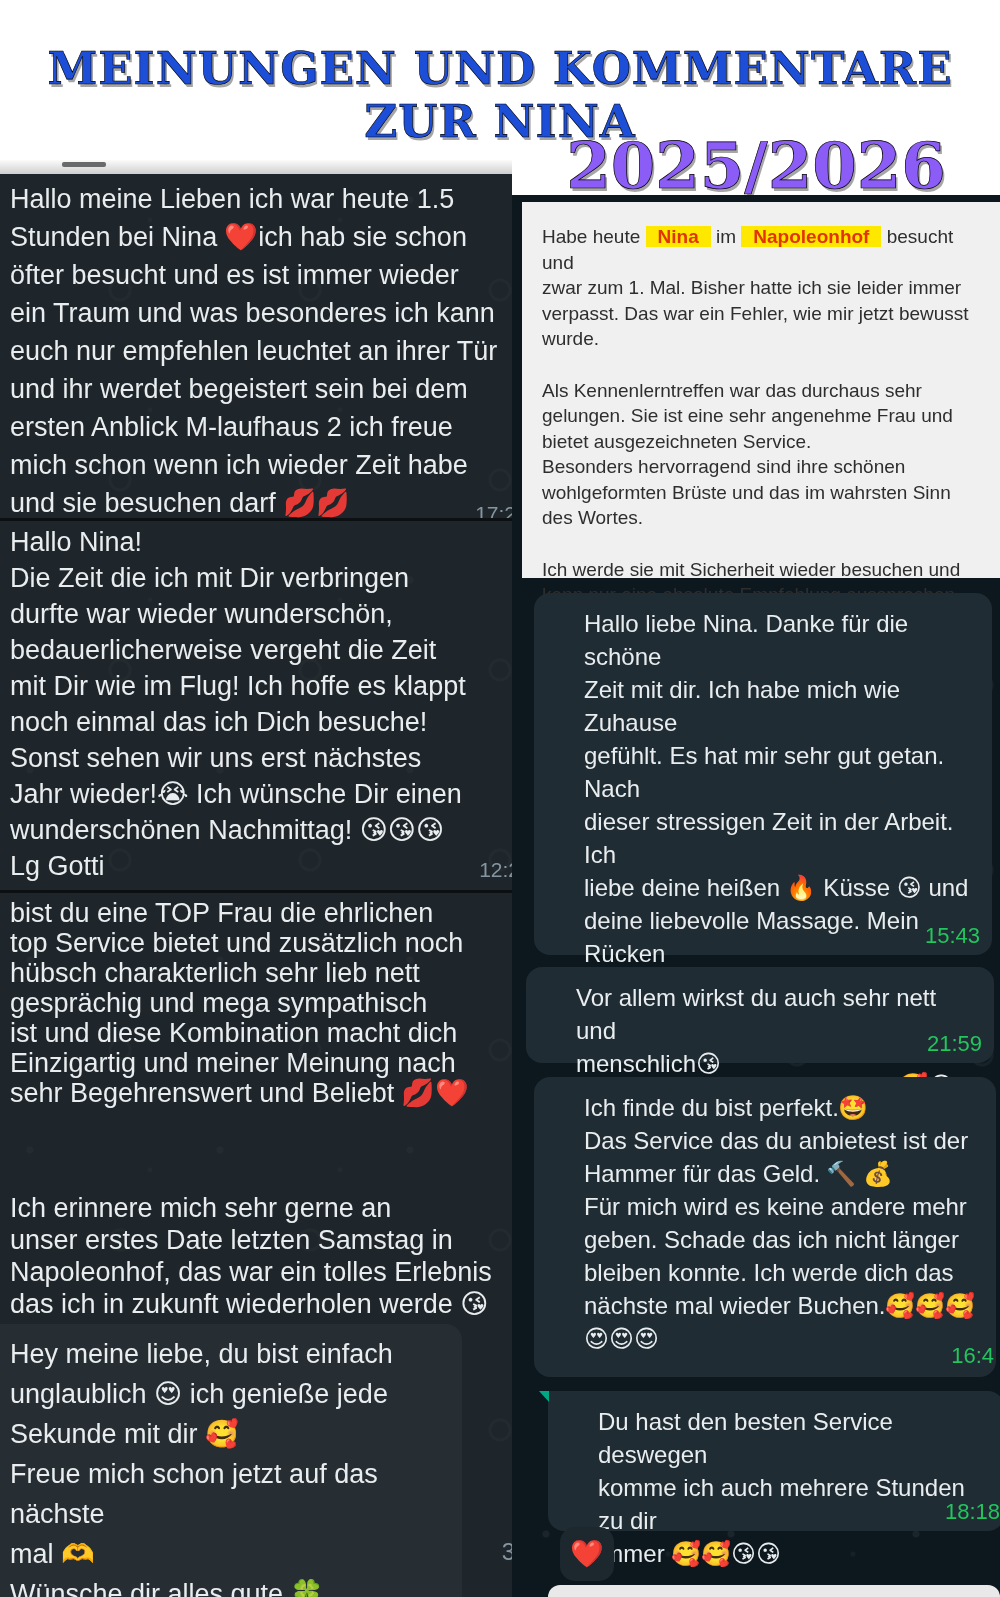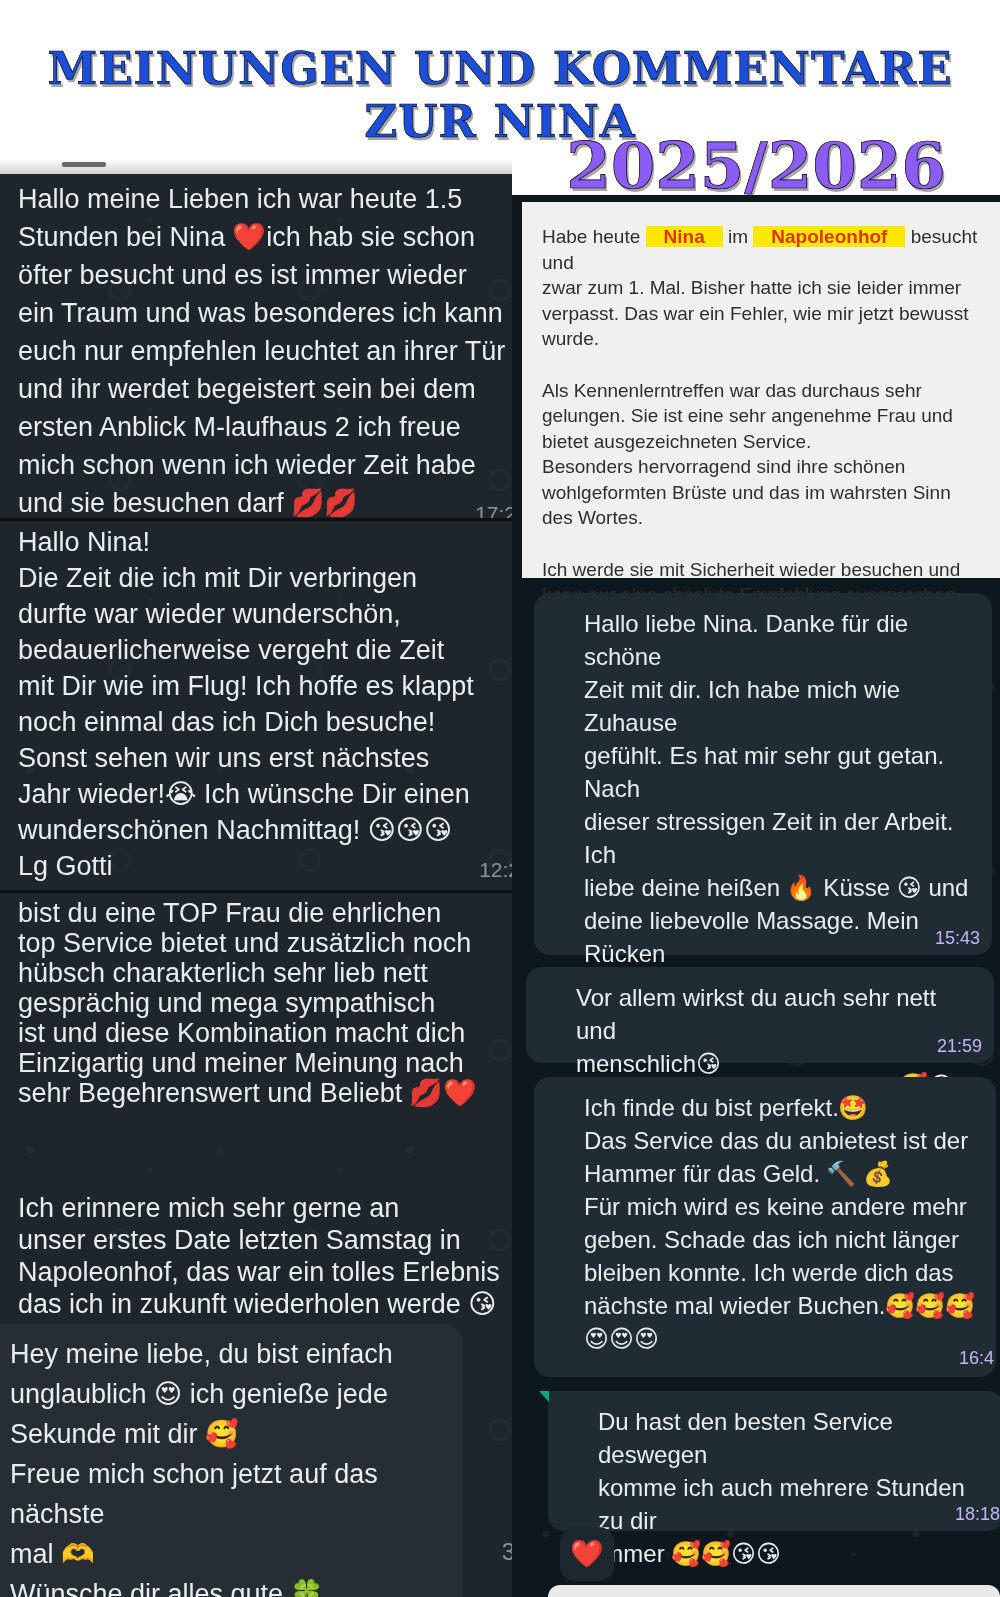--- a/index.html
+++ b/index.html
@@ -17,21 +17,21 @@
   
   .left-col{position:absolute;left:0;top:160px;width:512px;height:1437px;background:#1f262b;overflow:hidden;
     background-image:
       radial-gradient(circle at 30px 40px, rgba(134,150,160,0.05) 0 3px, transparent 4px),
       radial-gradient(circle at 120px 130px, transparent 8px, rgba(134,150,160,0.04) 9px 11px, transparent 12px),
       radial-gradient(circle at 150px 60px, rgba(134,150,160,0.04) 0 2px, transparent 3px);
     background-size:190px 190px;}
   .left-top-edge{position:absolute;left:0;top:0;width:512px;height:14px;
     background:linear-gradient(#fbfbfb,#cfcfcf);}
   .left-top-edge .mark{position:absolute;left:62px;top:2px;width:44px;height:5px;background:#6a6a6a;border-radius:2px;}
-  .lmsg{position:absolute;left:0;width:512px;color:#e9edef;padding:0 0 0 18px;box-sizing:border-box;}
+  .lmsg{position:absolute;left:0;width:512px;color:#e9edef;padding:0 0 0 10px;box-sizing:border-box;}
   .lmsg .msg-text{display:block;white-space:pre-line;font-size:27px;}
   .lmsg .msg-time{position:absolute;color:#8696a0;font-size:21px;}
   .seam{position:absolute;left:0;width:512px;height:3px;background:#0c1013;}
   .m1{top:20px;} .m1 .msg-text{line-height:38px;}
   .m1 .msg-time{right:-4px;top:322px;}
   .m2{top:364px;} .m2 .msg-text{line-height:36px;}
   .m2 .msg-time{right:-8px;top:334px;}
   .m3{top:738px;} .m3 .msg-text{line-height:30px;}
   .m4{top:1032px;} .m4 .msg-text{line-height:32px;}
   .m5{top:1164px;left:0;width:462px;background:#262e34;border-radius:0 16px 0 0;
@@ -43,25 +43,25 @@
     background-image:
       radial-gradient(circle at 34px 44px, rgba(134,150,160,0.10) 0 3px, transparent 4px),
       radial-gradient(circle at 100px 120px, transparent 8px, rgba(134,150,160,0.08) 9px 11px, transparent 12px),
       radial-gradient(circle at 156px 64px, rgba(134,150,160,0.07) 0 2px, transparent 3px),
       radial-gradient(circle at 60px 160px, transparent 6px, rgba(134,150,160,0.07) 7px 9px, transparent 10px);
     background-size:185px 185px;}
   .review-card{position:absolute;left:10px;top:7px;width:478px;height:376px;background:#f0f0f0;
     color:#2e2e2e;box-sizing:border-box;padding:22px 20px;font-size:19px;}
   .review-card p{margin:0 0 26px 0;line-height:25.5px;white-space:pre-line;}
   .review-card p:last-child{margin-bottom:0;}
-  .hl{background:#ffe800;color:#e13400;font-weight:bold;padding:0 18px;}
+  .hl{background:#ffe800;color:#e13400;font-weight:bold;padding:0 12px;}
   .bubble{position:absolute;background:#202c33;border-radius:16px;color:#e9edef;
     box-sizing:border-box;padding:14px 16px 20px 16px;}
   .bubble .msg-text{display:block;white-space:pre-line;font-size:24px;line-height:33px;margin-left:34px;}
-  .bubble .msg-time{position:absolute;color:#c4b5fd;font-size:18px;}
+  .bubble .msg-time{position:absolute;color:#22c55e;font-size:22px;}
   .r1{left:22px;top:398px;width:458px;height:362px;}
   .r1 .msg-time{right:12px;bottom:6px;}
   .r2{left:14px;top:772px;width:468px;height:96px;}
   .r2 .msg-time{right:12px;bottom:6px;}
   .r3{left:22px;top:882px;width:462px;height:300px;}
   .r3 .msg-time{right:2px;bottom:8px;}
   .r4{left:36px;top:1196px;width:456px;height:140px;border-top-left-radius:0;}
   .r4 .msg-time{right:4px;bottom:6px;}
   .tail{position:absolute;left:-9px;top:0;width:0;height:0;
     border-top:11px solid #00a884;border-left:10px solid transparent;}

